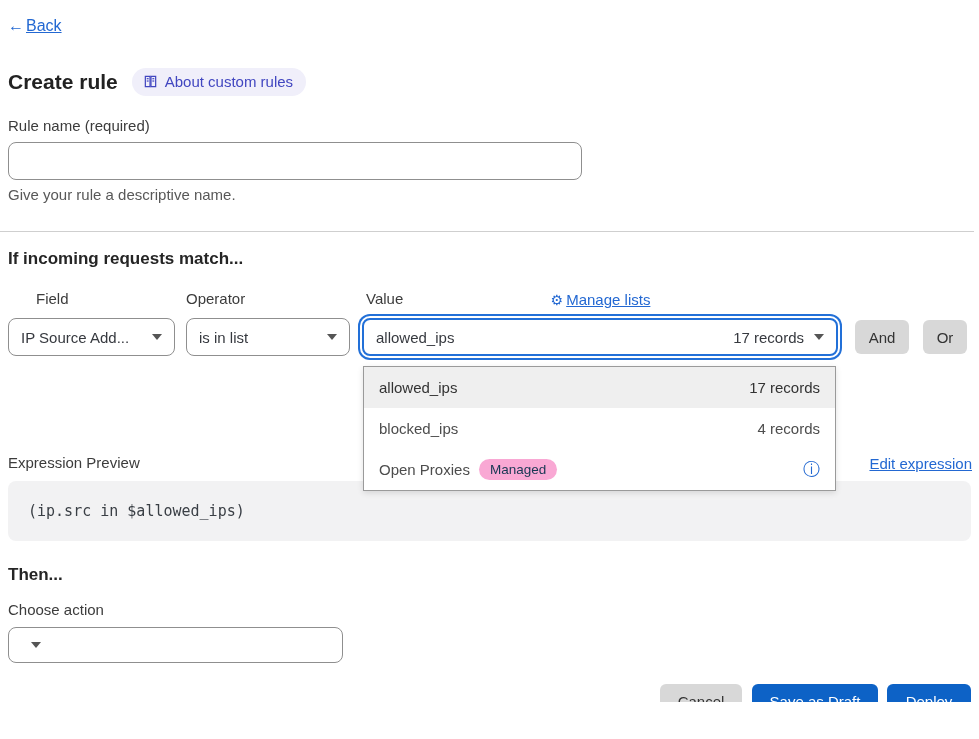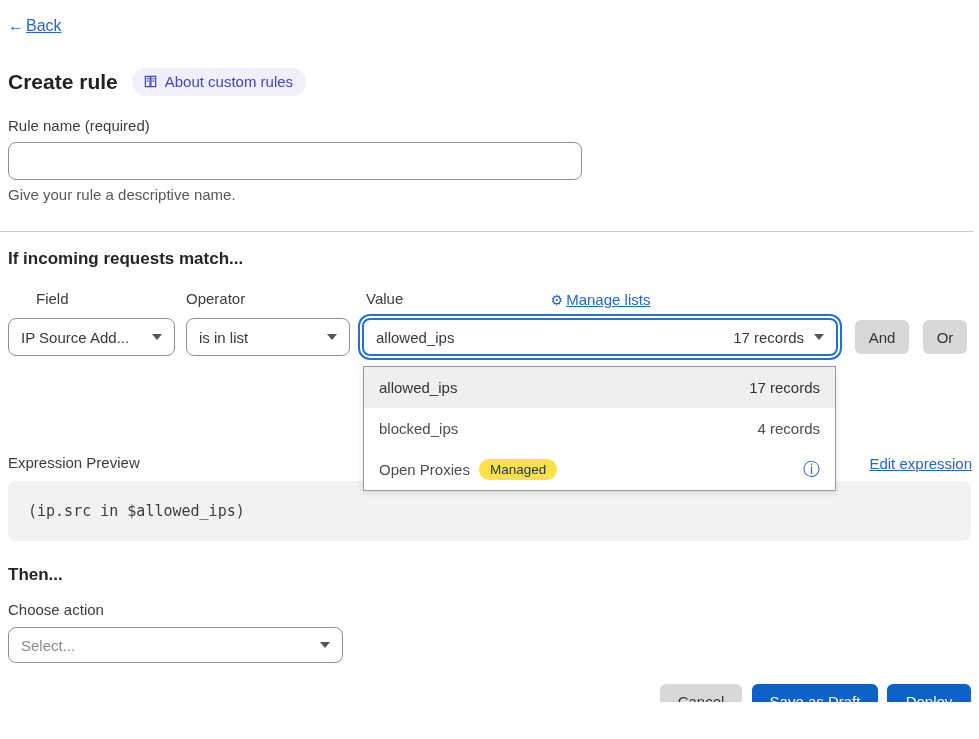--- a/index.html
+++ b/index.html
@@ -52,21 +52,21 @@
   .btn-or  { left:923px; width:44px; }
 
   
   .dropdown { position:absolute; top:366px; left:363px; width:473px; background:#fff;
               border:1px solid #9a9a9a; box-shadow:0 2px 6px rgba(0,0,0,.12); z-index:5; }
   .dd-row { height:41px; display:flex; align-items:center; padding:0 15px; font-size:15px;
             color:#4d4d4d; cursor:pointer; }
   .dd-row.active { background:#efefef; color:#333; }
   .dd-row .dd-name { flex:1; }
   .dd-row .dd-count { flex:none; }
-  .managed-pill { background:#fde047; color:#173753; font-size:13.5px; padding:3px 11px;
+  .managed-pill { background:#f9a8d4; color:#173753; font-size:13.5px; padding:3px 11px;
                   border-radius:11px; margin-left:9px; }
   .info-icon { color:#2268d1; font-size:17px; line-height:1; cursor:pointer; }
 
   
   .expr-label { position:absolute; top:454px; left:8px; font-size:15px; color:#3c3c3c; }
   .edit-expr { position:absolute; top:455px; left:598px; width:374px; text-align:right; font-size:15px; }
   .expr-block { position:absolute; top:481px; left:8px; width:963px; height:60px; background:#f2f2f3;
                 border-radius:8px; display:flex; align-items:center; padding:0 20px; }
   .expr-code { font-family:"DejaVu Sans Mono","Liberation Mono",monospace; font-size:15px; color:#3a3f45; }
 
@@ -165,21 +165,20 @@
   <div class="edit-expr">
     <span class="link">Edit expression</span>
   </div>
   <div class="expr-block">
     <span class="expr-code">(ip.src in $allowed_ips)</span>
   </div>
 
   <div class="section-heading" style="top:565px;">Then...</div>
   <label class="field-label" style="top:601px;">Choose action</label>
   <div class="select action-select">
-    <span class="txt">Select...</span>
     <span class="chev"></span>
   </div>
 
   <button class="footer-btn btn-cancel">Cancel</button>
   <button class="footer-btn btn-save">Save as Draft</button>
   <button class="footer-btn btn-deploy">Deploy</button>
 
 </div>
 
 </body></html>

